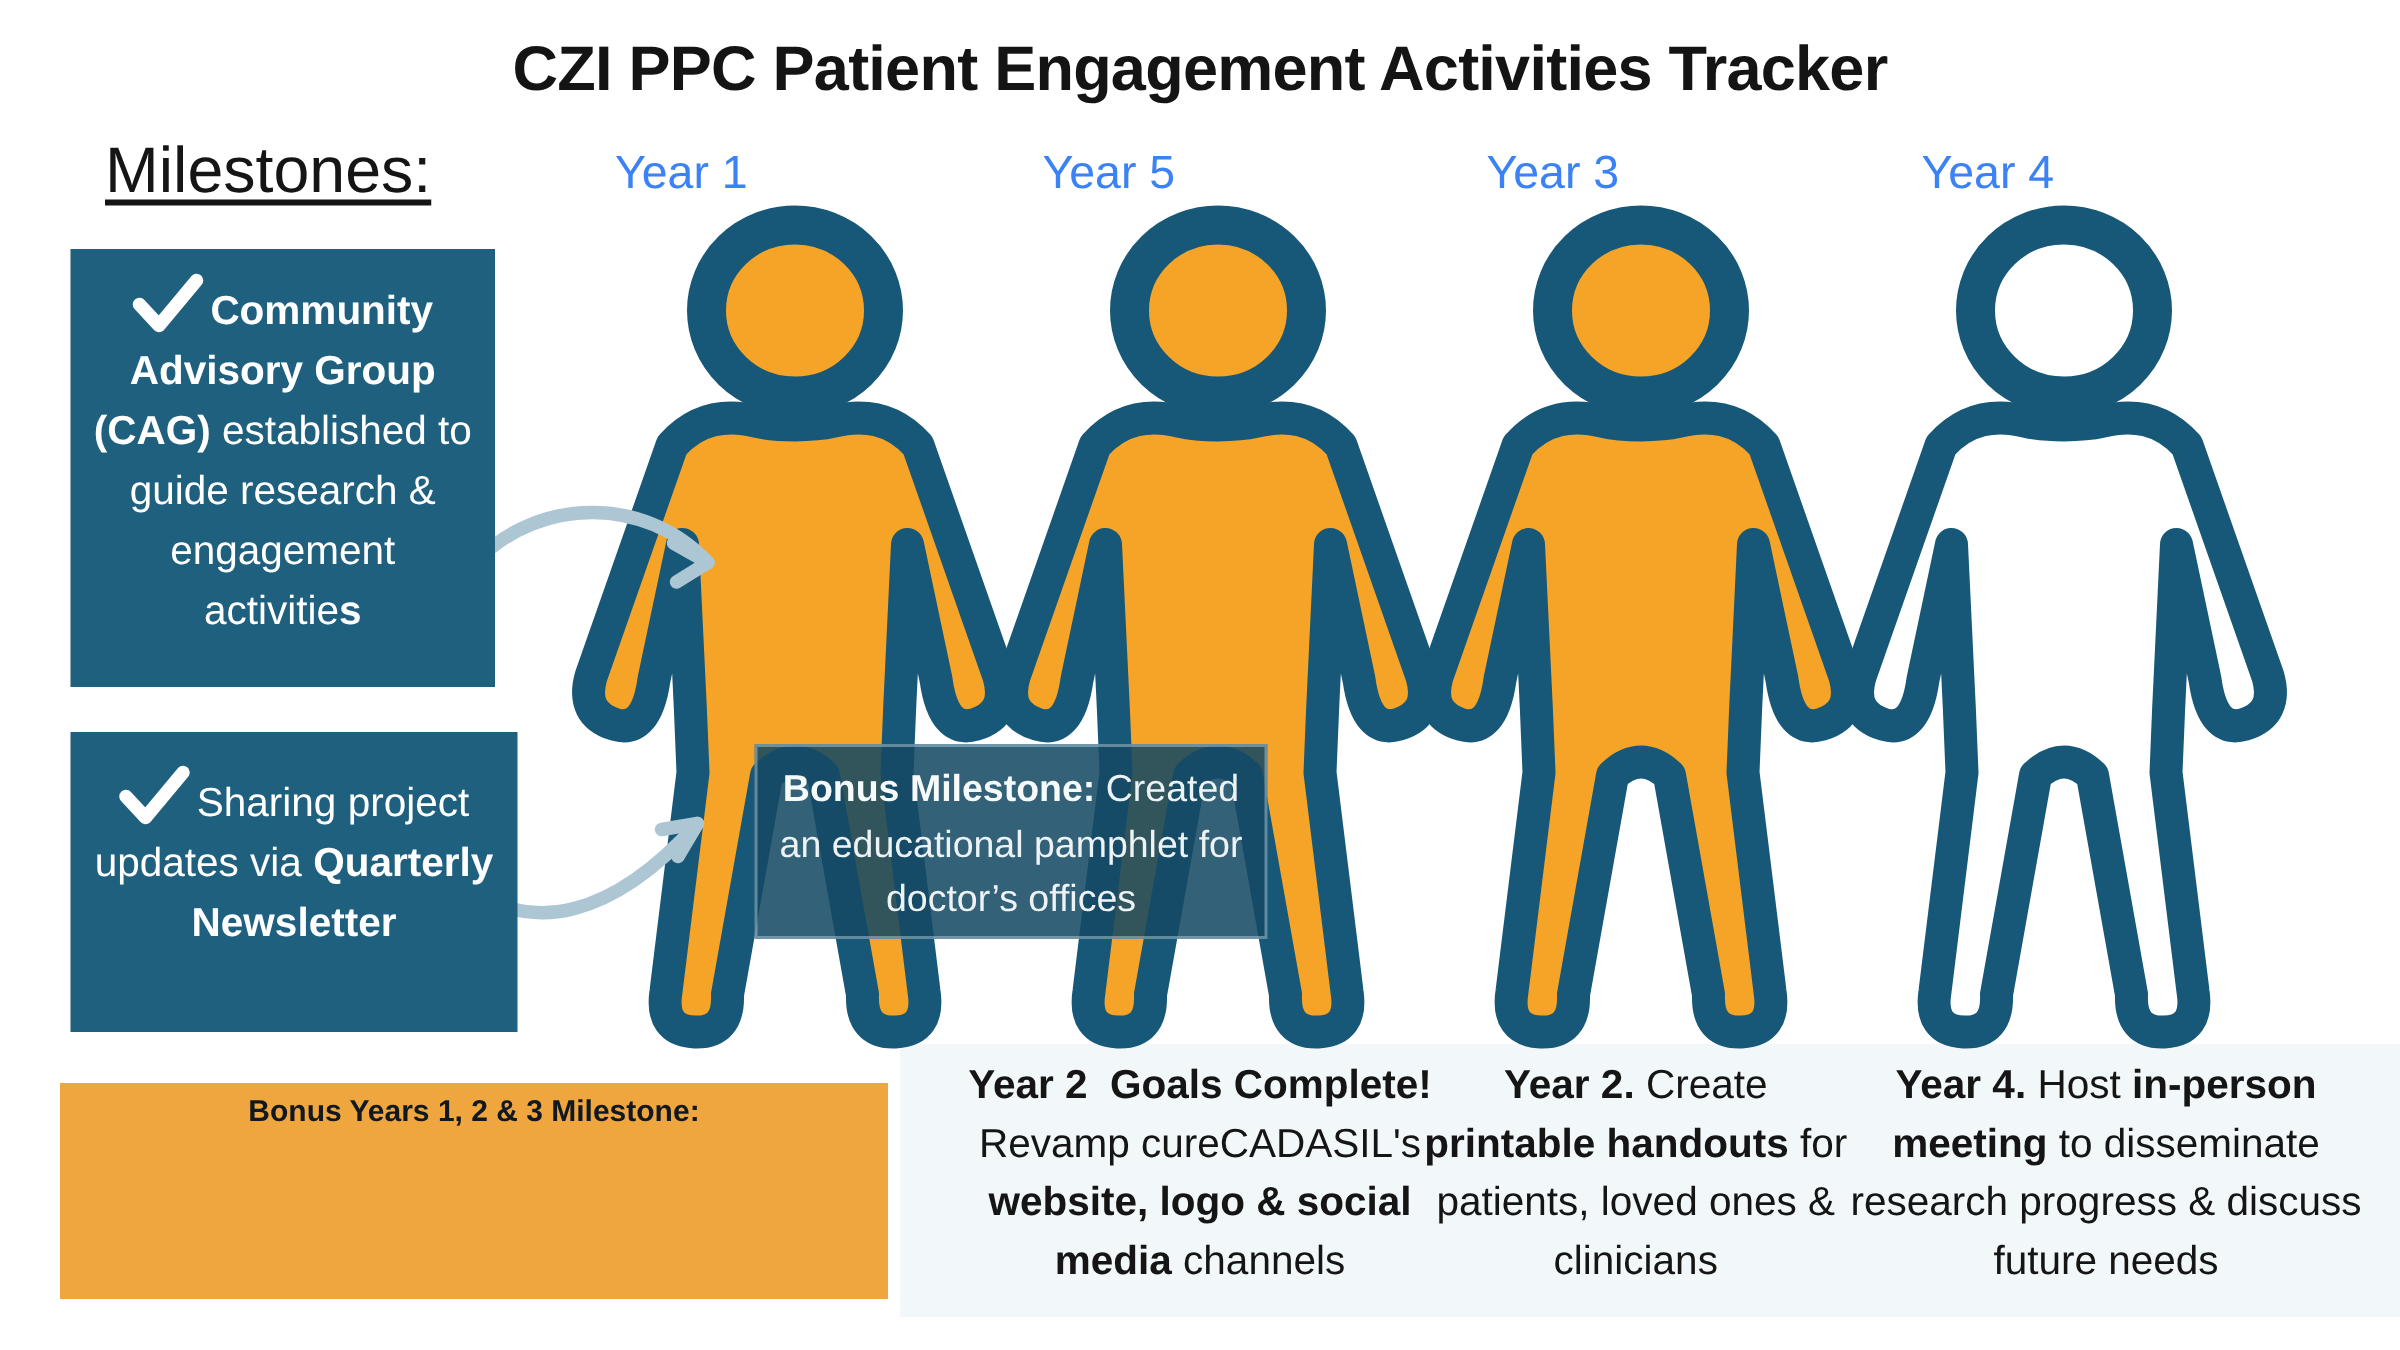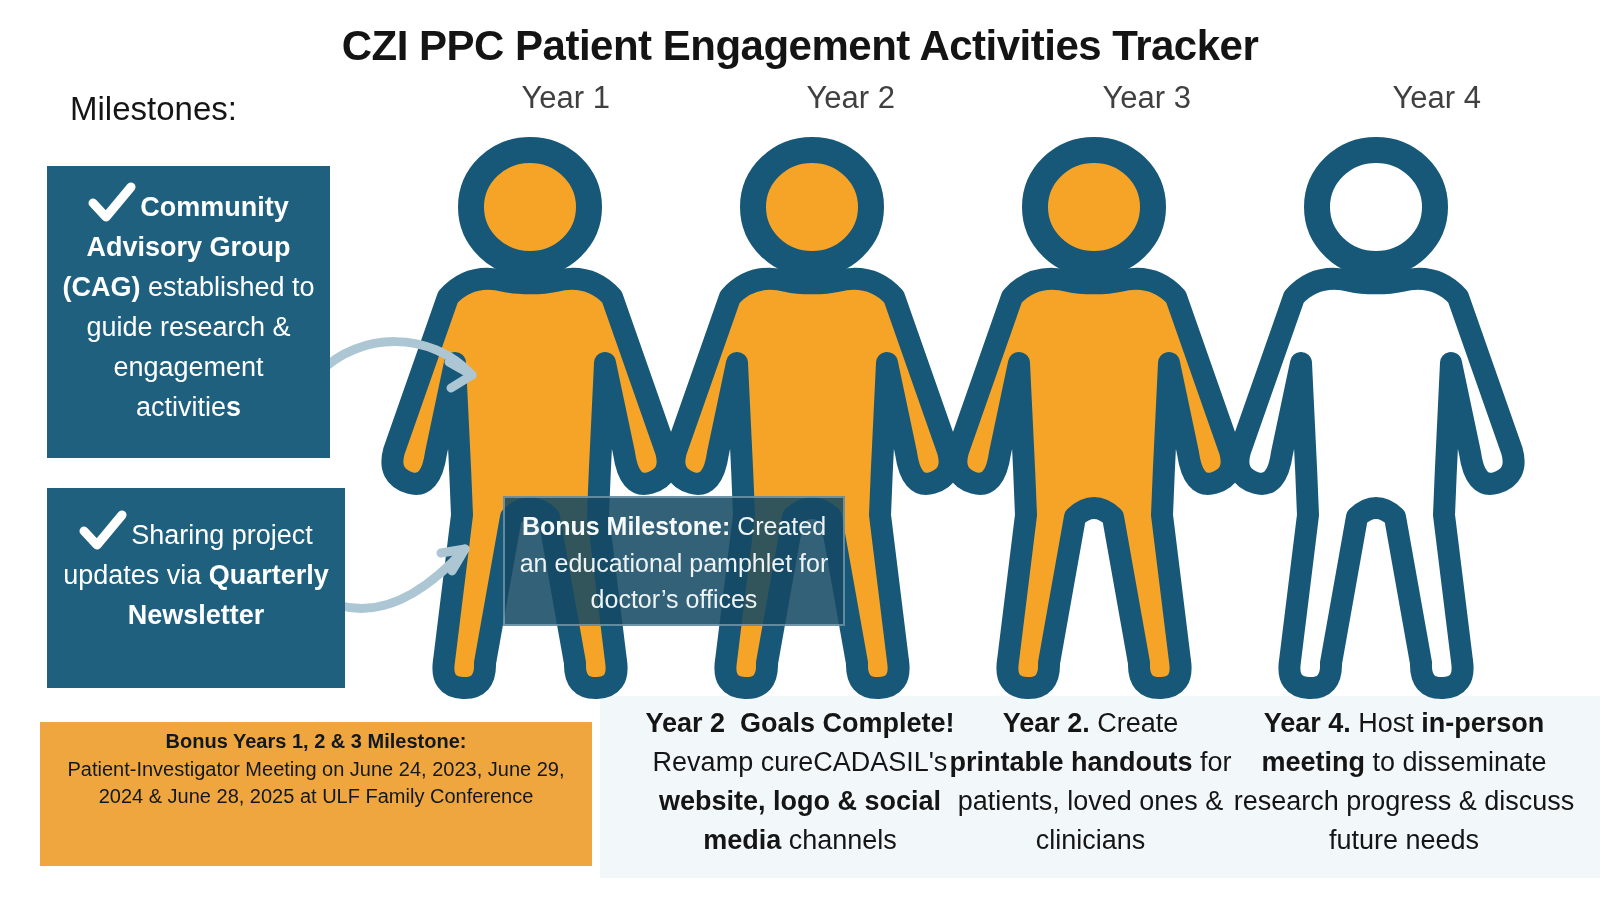--- a/index.html
+++ b/index.html
@@ -9,23 +9,23 @@
   *{margin:0;padding:0;box-sizing:border-box;}
   html,body{width:1600px;height:900px;background:#fff;overflow:hidden;
     font-family:"Liberation Sans","DejaVu Sans",sans-serif;}
   .canvas{position:relative;width:1600px;height:660px;background:#fff;padding-left:48px;}
   .abs{position:absolute;}
 
   .strip{left:600px;top:696px;width:1000px;height:182px;background:var(--strip);z-index:1;}
 
   .title{left:0;top:22px;width:1600px;text-align:center;font-size:42px;font-weight:700;
     color:#141414;letter-spacing:-.5px;z-index:5;}
-  .milestones{left:70px;top:90px;font-size:33px;color:var(--ink);
-    text-underline-offset:5px;z-index:5;}
-  .yearlab{top:80px;width:200px;text-align:right;font-size:31px;color:#404040;z-index:5;}
+  .milestones{left:70px;top:90px;font-size:43px;color:var(--ink);
+    text-decoration:underline;text-underline-offset:5px;z-index:5;}
+  .yearlab{top:97px;width:200px;text-align:left;font-size:31px;color:#3b82f6;z-index:5;}
   .y1{left:410px;} .y2{left:695px;} .y3{left:991px;} .y4{left:1281px;}
 
   .figs{left:0;top:0;width:1600px;height:900px;z-index:2;}
   #person ellipse,#person path{stroke:var(--outline);fill:currentColor;
     stroke-linejoin:round;stroke-linecap:round;}
   #person path{stroke-width:22;}
   #person ellipse{stroke-width:26;}
 
   .bluebox{width:283px;background:var(--boxblue);color:#fff;font-size:27px;line-height:1.48;
     text-align:center;padding:16px 12px;z-index:6;}
@@ -81,39 +81,38 @@
       </g>
     <g class="fig" transform="translate(1216,135)" style="color: rgb(255, 255, 255);">
         <use href="#person"></use>
       </g>
   </svg>
 
   <div class="abs title">CZI PPC Patient Engagement Activities Tracker</div>
   <div class="abs milestones">Milestones:</div>
 
   <div class="abs yearlab y1">Year 1</div>
-  <div class="abs yearlab y2">Year 2</div>
+  <div class="abs yearlab y2">Year 5</div>
   <div class="abs yearlab y3">Year 3</div>
   <div class="abs yearlab y4">Year 4</div>
 
   <div class="abs bluebox box-cag">
     <svg class="check" width="48" height="42" viewBox="0 0 48 42">
       <polyline points="5,21 18,35 43,5" fill="none" stroke="#fff" stroke-width="9" stroke-linecap="round" stroke-linejoin="round"></polyline>
     </svg><span class="b">Community Advisory Group (CAG)</span><span> established to guide research &amp; engagement activitie</span><span class="b">s</span>
   </div>
 
   <div class="abs bluebox box-news">
     <svg class="check" width="48" height="42" viewBox="0 0 48 42">
       <polyline points="5,21 18,35 43,5" fill="none" stroke="#fff" stroke-width="9" stroke-linecap="round" stroke-linejoin="round"></polyline>
     </svg><span>Sharing project updates via </span><span class="b">Quarterly Newsletter</span>
   </div>
 
   <div class="abs orangebox">
     <div class="ob-title">Bonus Years 1, 2 &amp; 3 Milestone:</div>
-    <div>Patient-Investigator Meeting on June 24, 2023, June 29, 2024 &amp; June 28, 2025 at ULF Family Conference</div>
   </div>
 
   <div class="abs overlay">
     <span class="b">Bonus Milestone:</span><span> Created an educational pamphlet for doctor’s offices</span>
   </div>
 
   <svg class="abs arrow-svg" style="left:300px;top:320px;" width="200" height="90" viewBox="0 0 200 90">
     <path d="M 20 52 C 60 12 130 10 172 55"></path>
     <path d="M 172 55 L 149 42 M 172 55 L 151 68"></path>
   </svg>

